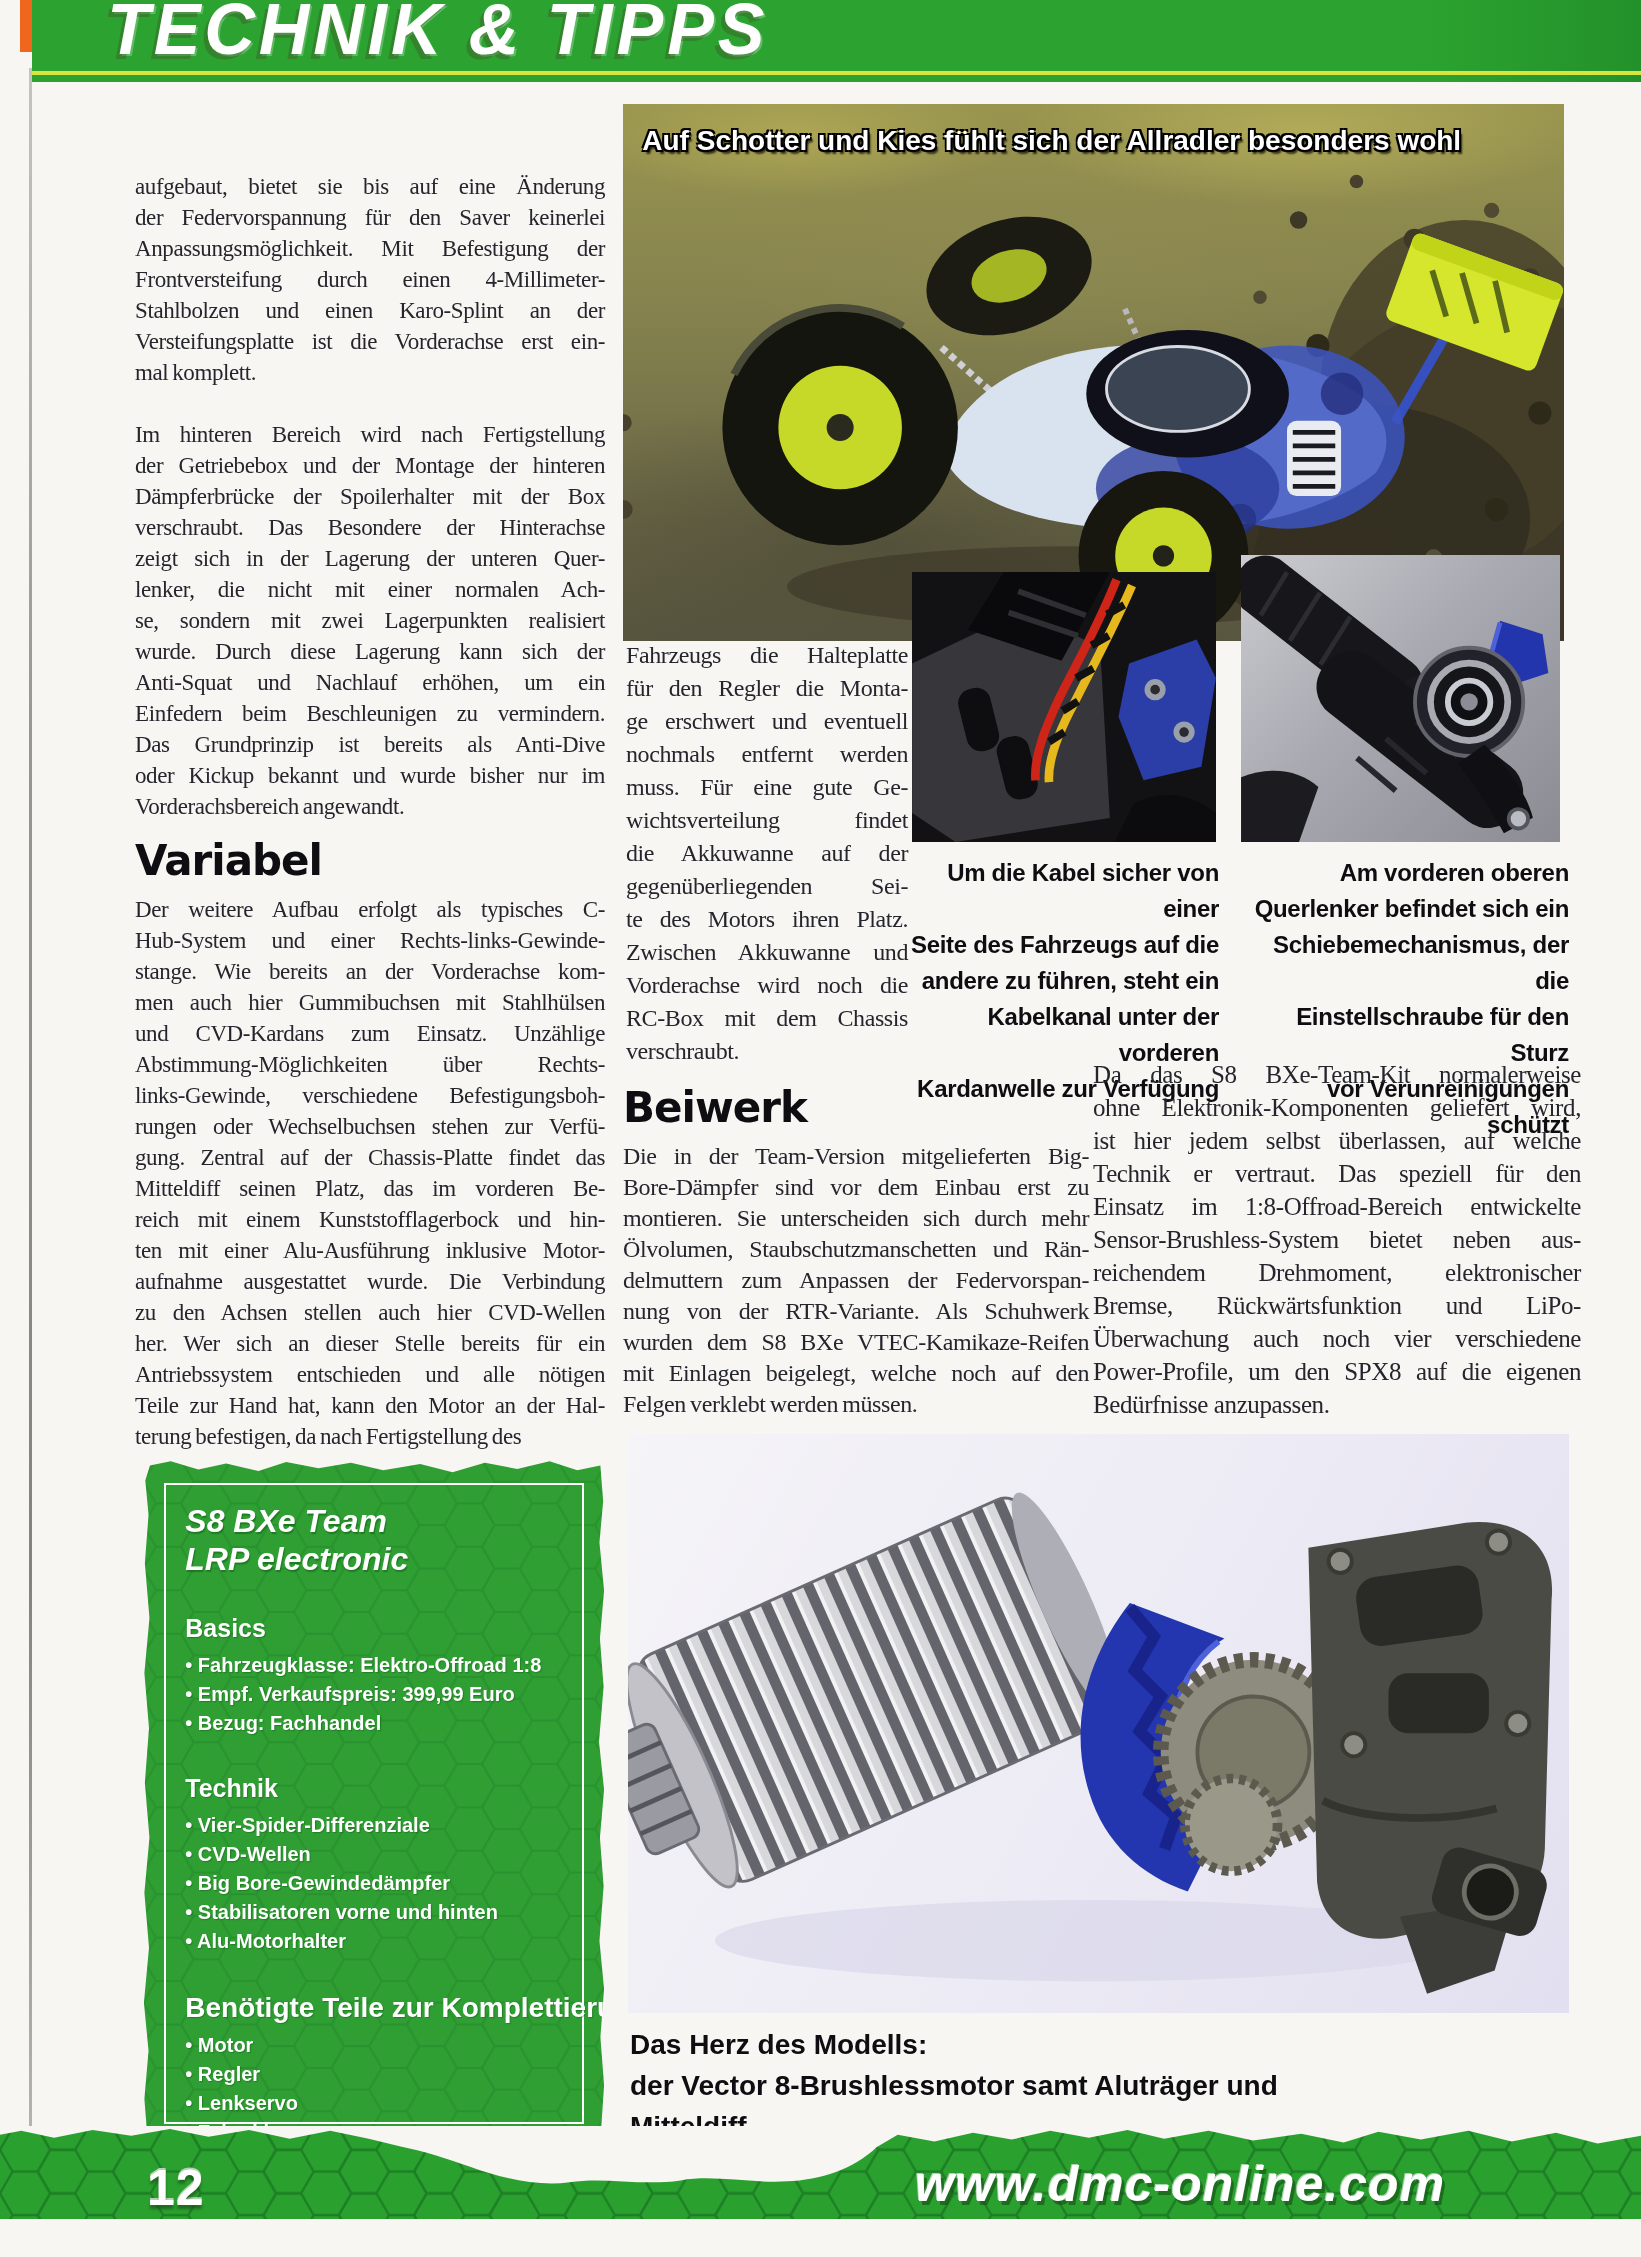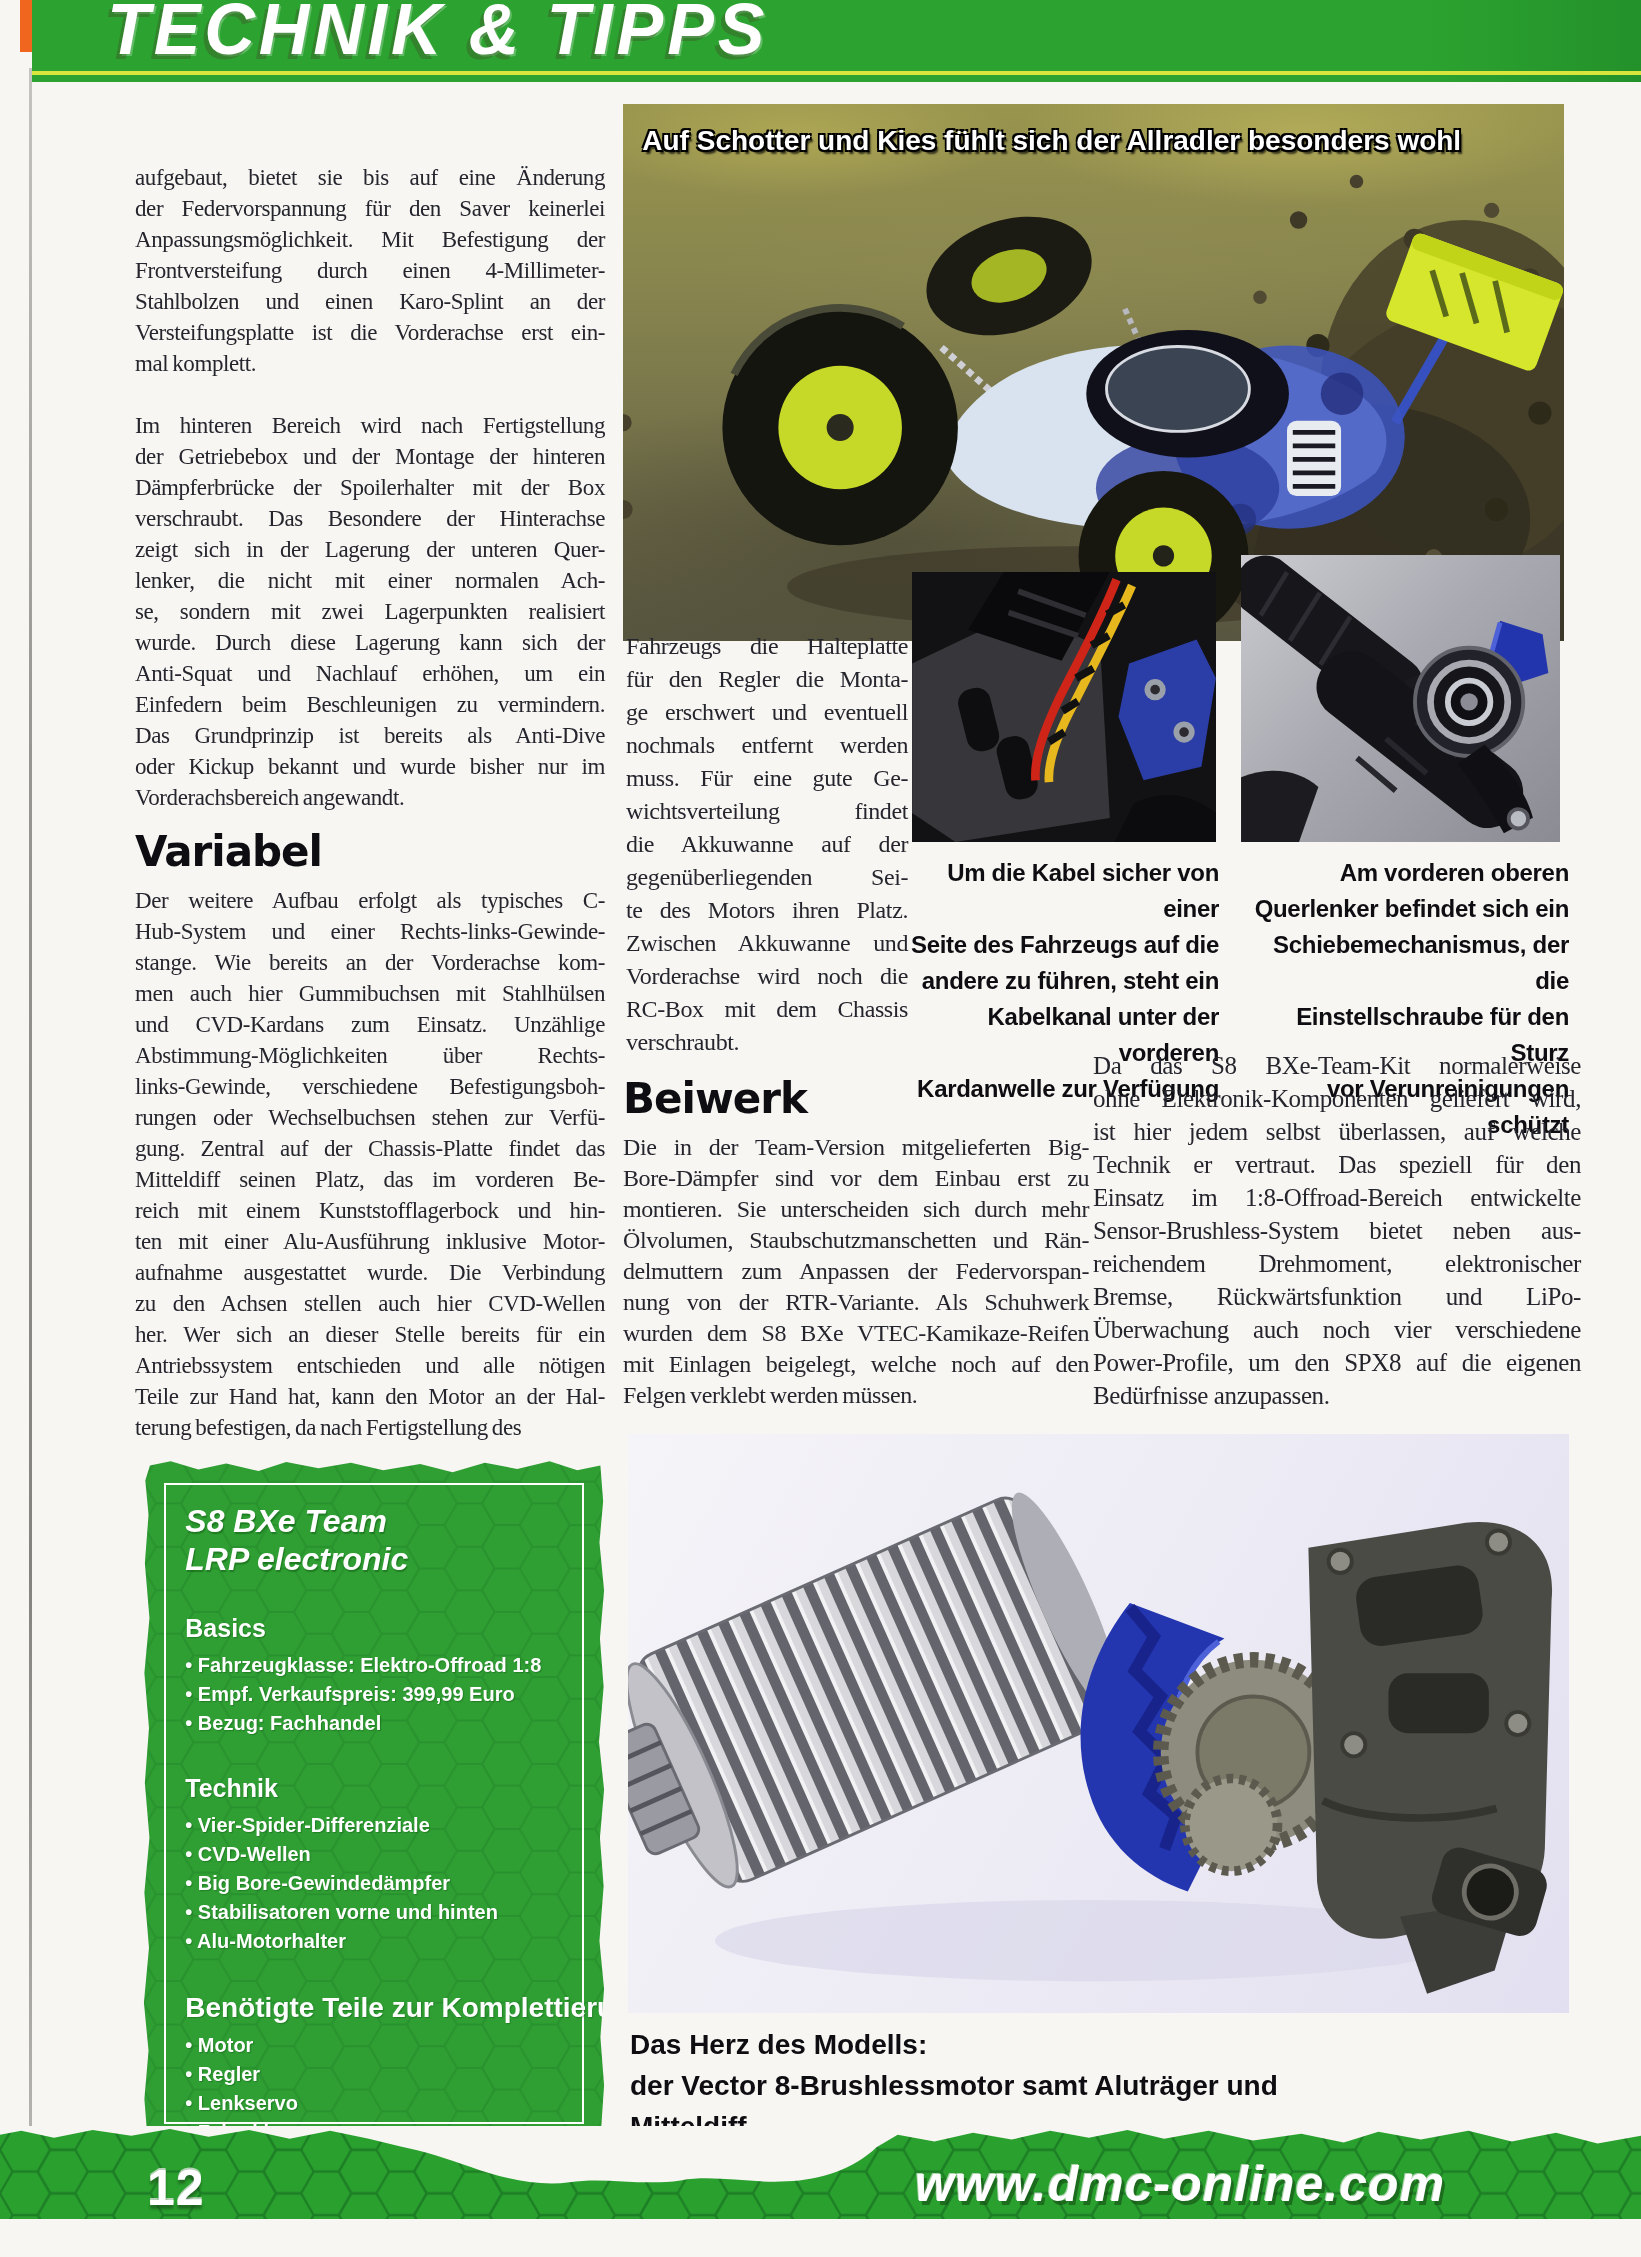--- a/index.html
+++ b/index.html
@@ -32,21 +32,21 @@
       font-weight:bold;font-size:28px;color:#fff;white-space:nowrap;
       text-shadow:-1.9px -1.9px 0 #000,1.9px -1.9px 0 #000,-1.9px 1.9px 0 #000,1.9px 1.9px 0 #000,2.9px 3.9px 1.9px rgba(0,0,0,.7);}
   
   .photo-cables{left:912px;top:572px;width:304px;height:270px;background:#121214;}
   .photo-arms{left:1241px;top:555px;width:319px;height:287px;
       background:linear-gradient(135deg,#cbcbd1 0%,#a9a9b1 45%,#8b8b93 100%);}
   
   .photo-motor{left:628px;top:1434px;width:941px;height:579px;
       background:linear-gradient(120deg,#f5f4f8 0%,#eceaf4 55%,#e2dff0 100%);}
   
-  .col{position:absolute;}
+  .col{position:absolute;margin-top:9px;}
   .body-lines > div{font-size:23px;line-height:31px;letter-spacing:-0.4px;word-spacing:-1.4px;
       text-align:justify;text-align-last:justify;}
   .body-lines > div.last-line{text-align-last:left;}
   .col-left{left:135px;top:162px;width:470px;}
   .gap{height:31px;}
   .section-heading{font-family:"DejaVu Sans",sans-serif;font-weight:bold;font-size:42px;
       color:#0d0d12;letter-spacing:-1px;margin:13.5px 0 9.7px 0;}
   .col-mid{left:626px;top:630px;width:282px;}
   .col-mid > div{font-size:24px;line-height:33px;letter-spacing:-0.4px;
       text-align:justify;text-align-last:justify;}

